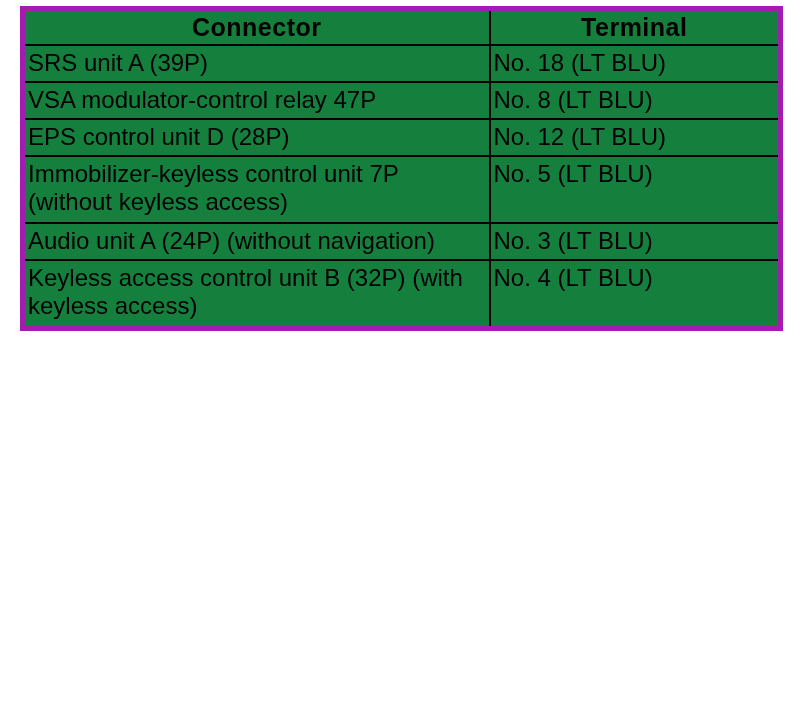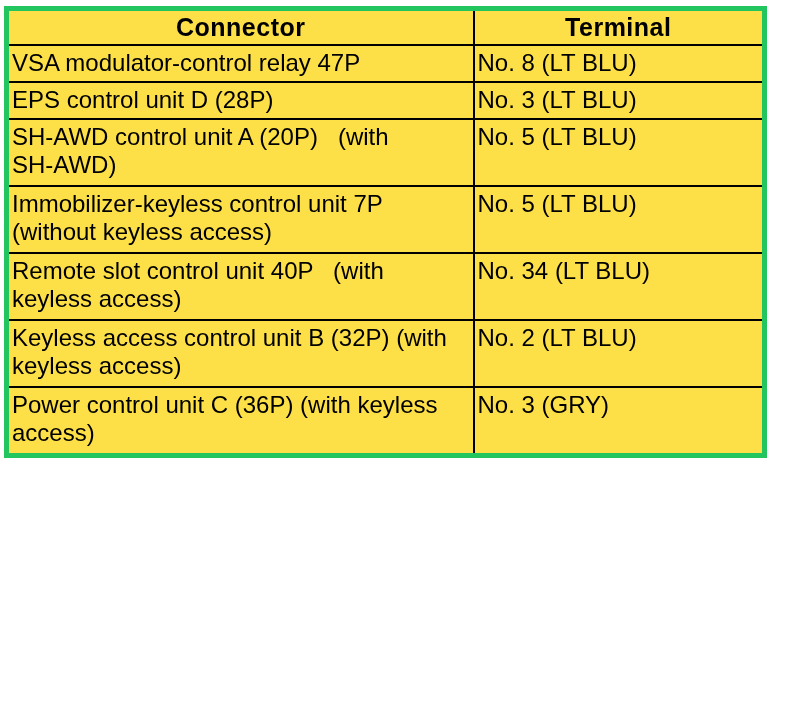--- a/index.html
+++ b/index.html
@@ -10,27 +10,27 @@
   }
   .page {
     position: relative;
     width: 800px;
     height: 702px;
     background: #ffffff;
     overflow: hidden;
   }
   table.ct-table {
     position: absolute;
-    left: 4px;
+    left: 20px;
     top: 6px;
     width: 758px;
     border-collapse: collapse;
     table-layout: fixed;
-    border: 5px solid #22c55e;
-    background: #fde047;
+    border: 5px solid #a21caf;
+    background: #15803d;
   }
   col.col-connector { width: 467px; }
   col.col-terminal  { width: 291px; }
   .ct-table th {
     border: 2px solid #000000;
     font-weight: bold;
     font-size: 25px;
     color: #000000;
     text-align: center;
     vertical-align: middle;
@@ -62,47 +62,40 @@
       <col class="col-terminal">
     </colgroup>
     <thead>
       <tr>
         <th>Connector</th>
         <th>Terminal</th>
       </tr>
     </thead>
     <tbody>
       <tr class="row-single">
+        <td>SRS unit A (39P)</td>
+        <td>No. 18 (LT BLU)</td>
+      </tr>
+      <tr class="row-single">
         <td>VSA modulator-control relay 47P</td>
         <td>No. 8 (LT BLU)</td>
       </tr>
       <tr class="row-single">
         <td>EPS control unit D (28P)</td>
-        <td>No. 3 (LT BLU)</td>
-      </tr>
-      <tr class="row-double">
-        <td>SH-AWD control unit A (20P)   (with
-SH-AWD)</td>
-        <td>No. 5 (LT BLU)</td>
+        <td>No. 12 (LT BLU)</td>
       </tr>
       <tr class="row-double">
         <td>Immobilizer-keyless control unit 7P
 (without keyless access)</td>
         <td>No. 5 (LT BLU)</td>
       </tr>
-      <tr class="row-double">
-        <td>Remote slot control unit 40P   (with
-keyless access)</td>
-        <td>No. 34 (LT BLU)</td>
+      <tr class="row-single">
+        <td>Audio unit A (24P) (without navigation)</td>
+        <td>No. 3 (LT BLU)</td>
       </tr>
       <tr class="row-double">
         <td>Keyless access control unit B (32P) (with
 keyless access)</td>
-        <td>No. 2 (LT BLU)</td>
-      </tr>
-      <tr class="row-double">
-        <td>Power control unit C (36P) (with keyless
-access)</td>
-        <td>No. 3 (GRY)</td>
+        <td>No. 4 (LT BLU)</td>
       </tr>
     </tbody>
   </table>
 </div>
 
 </body></html>

